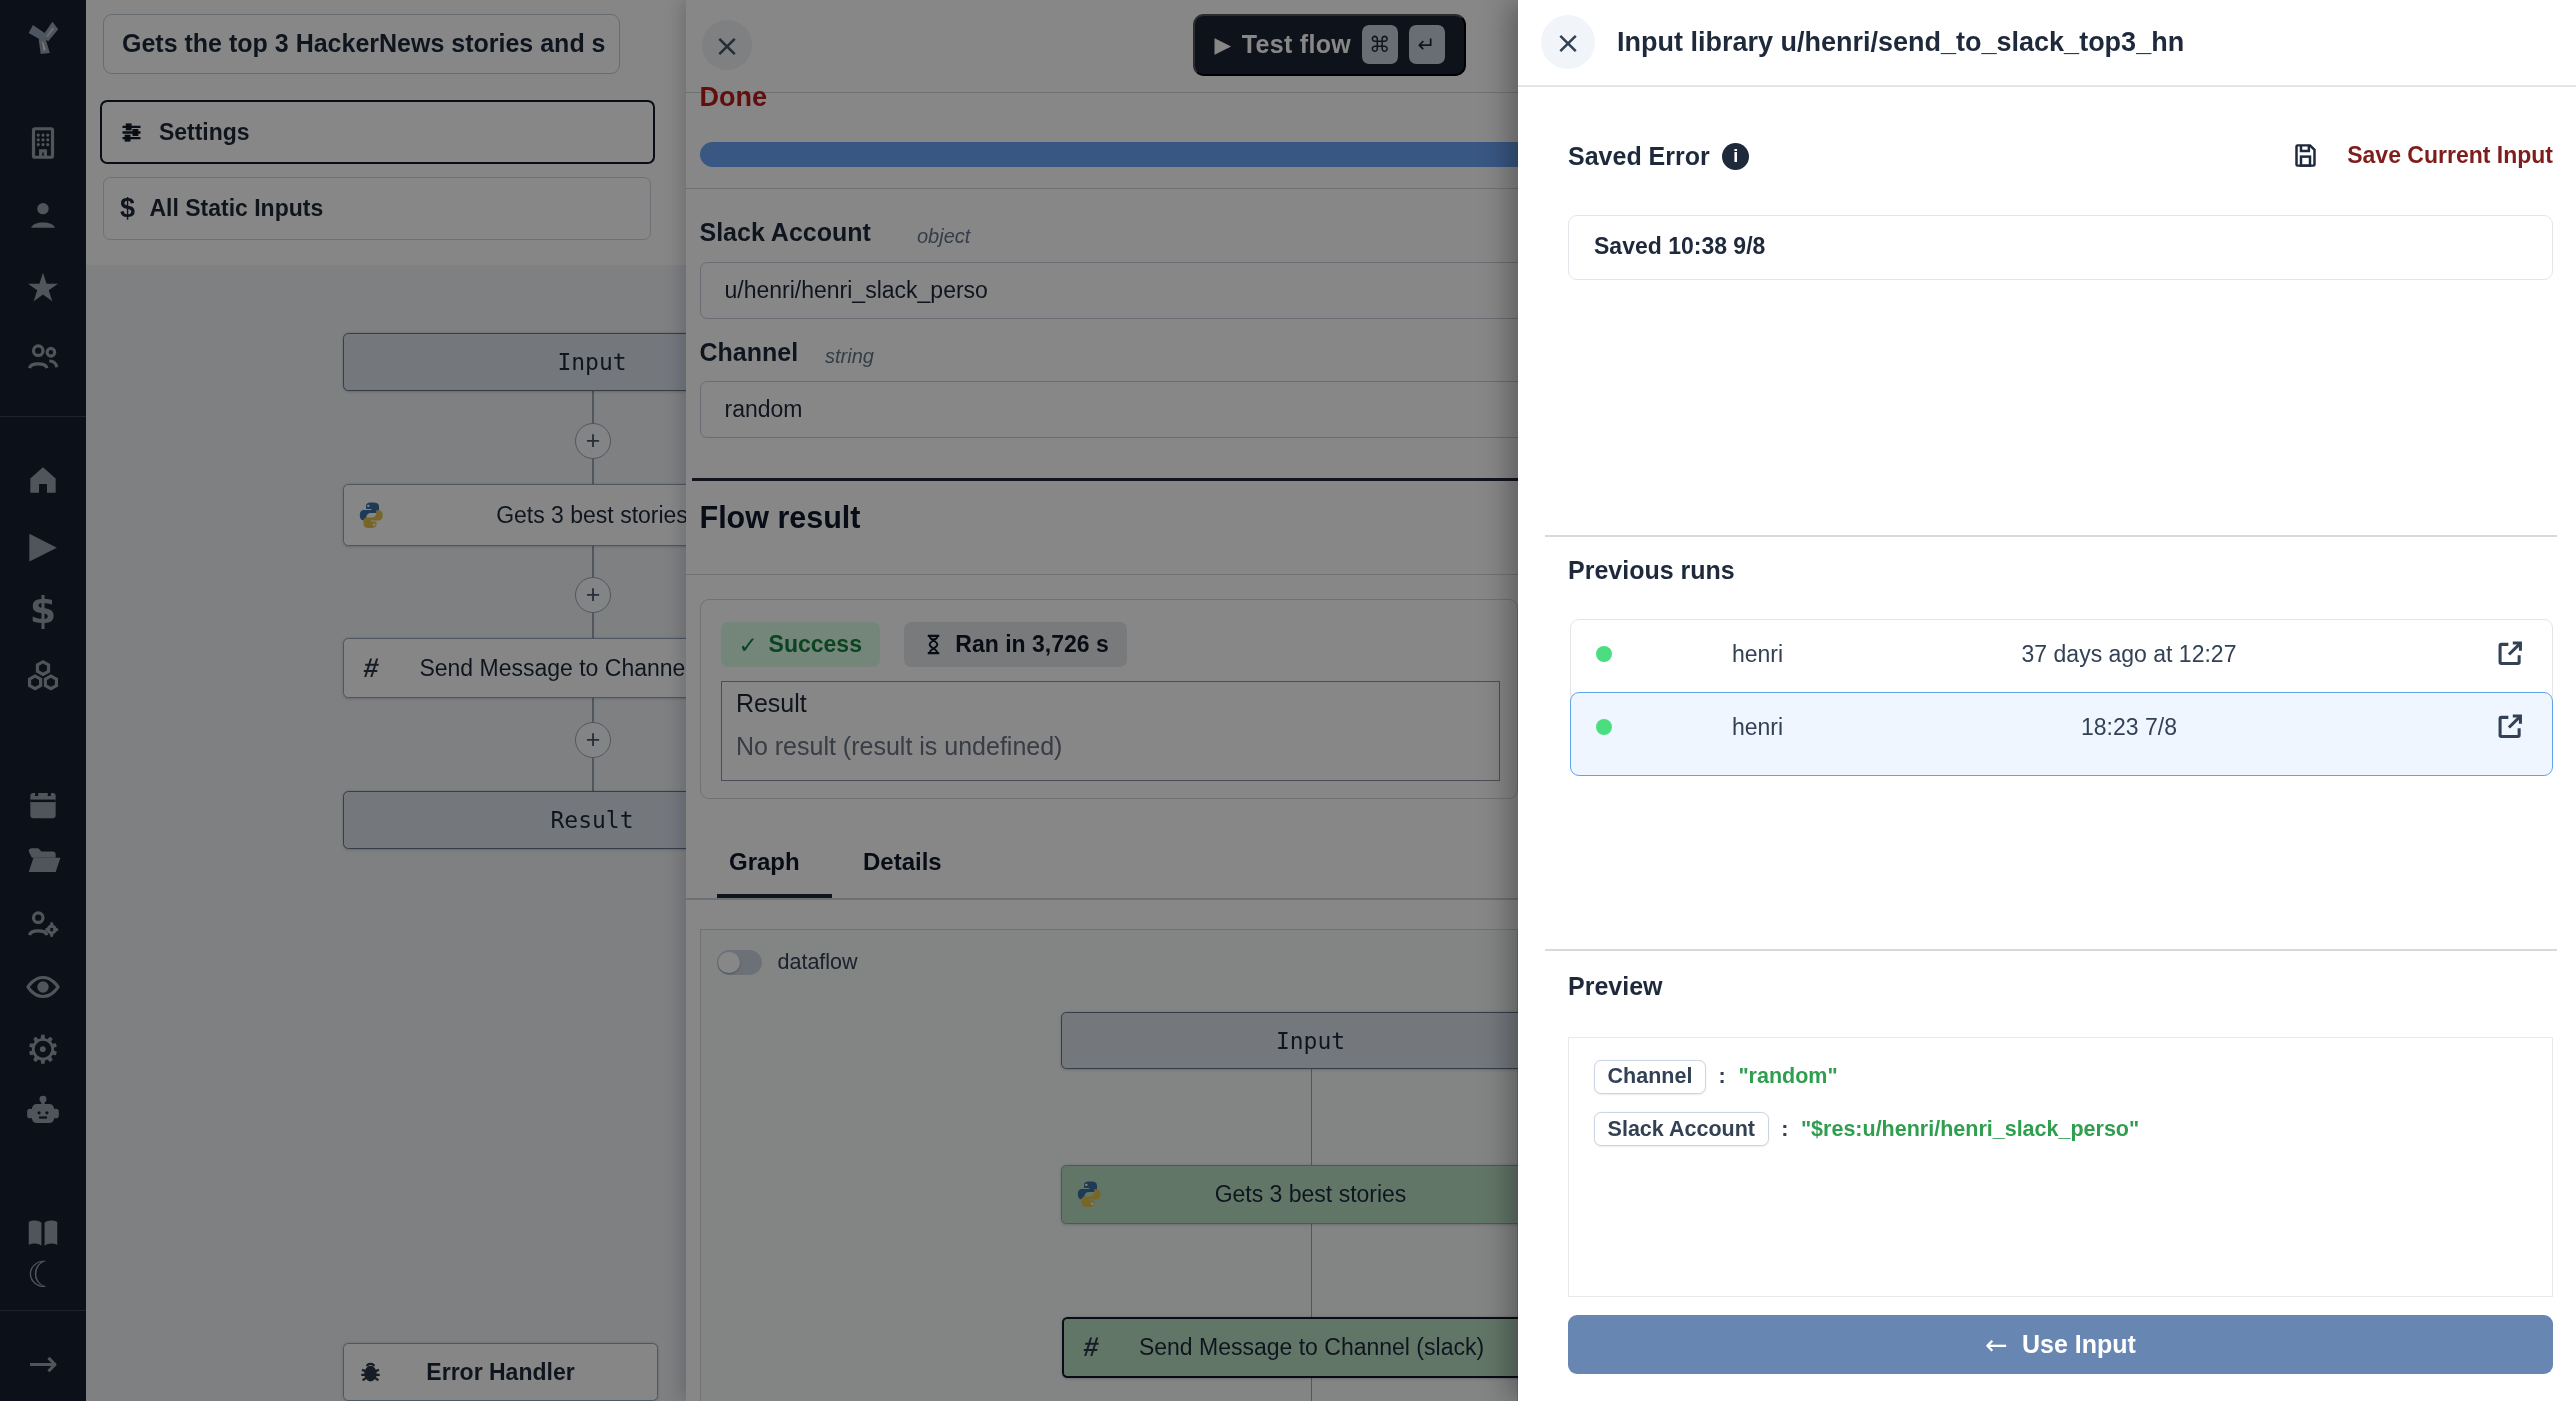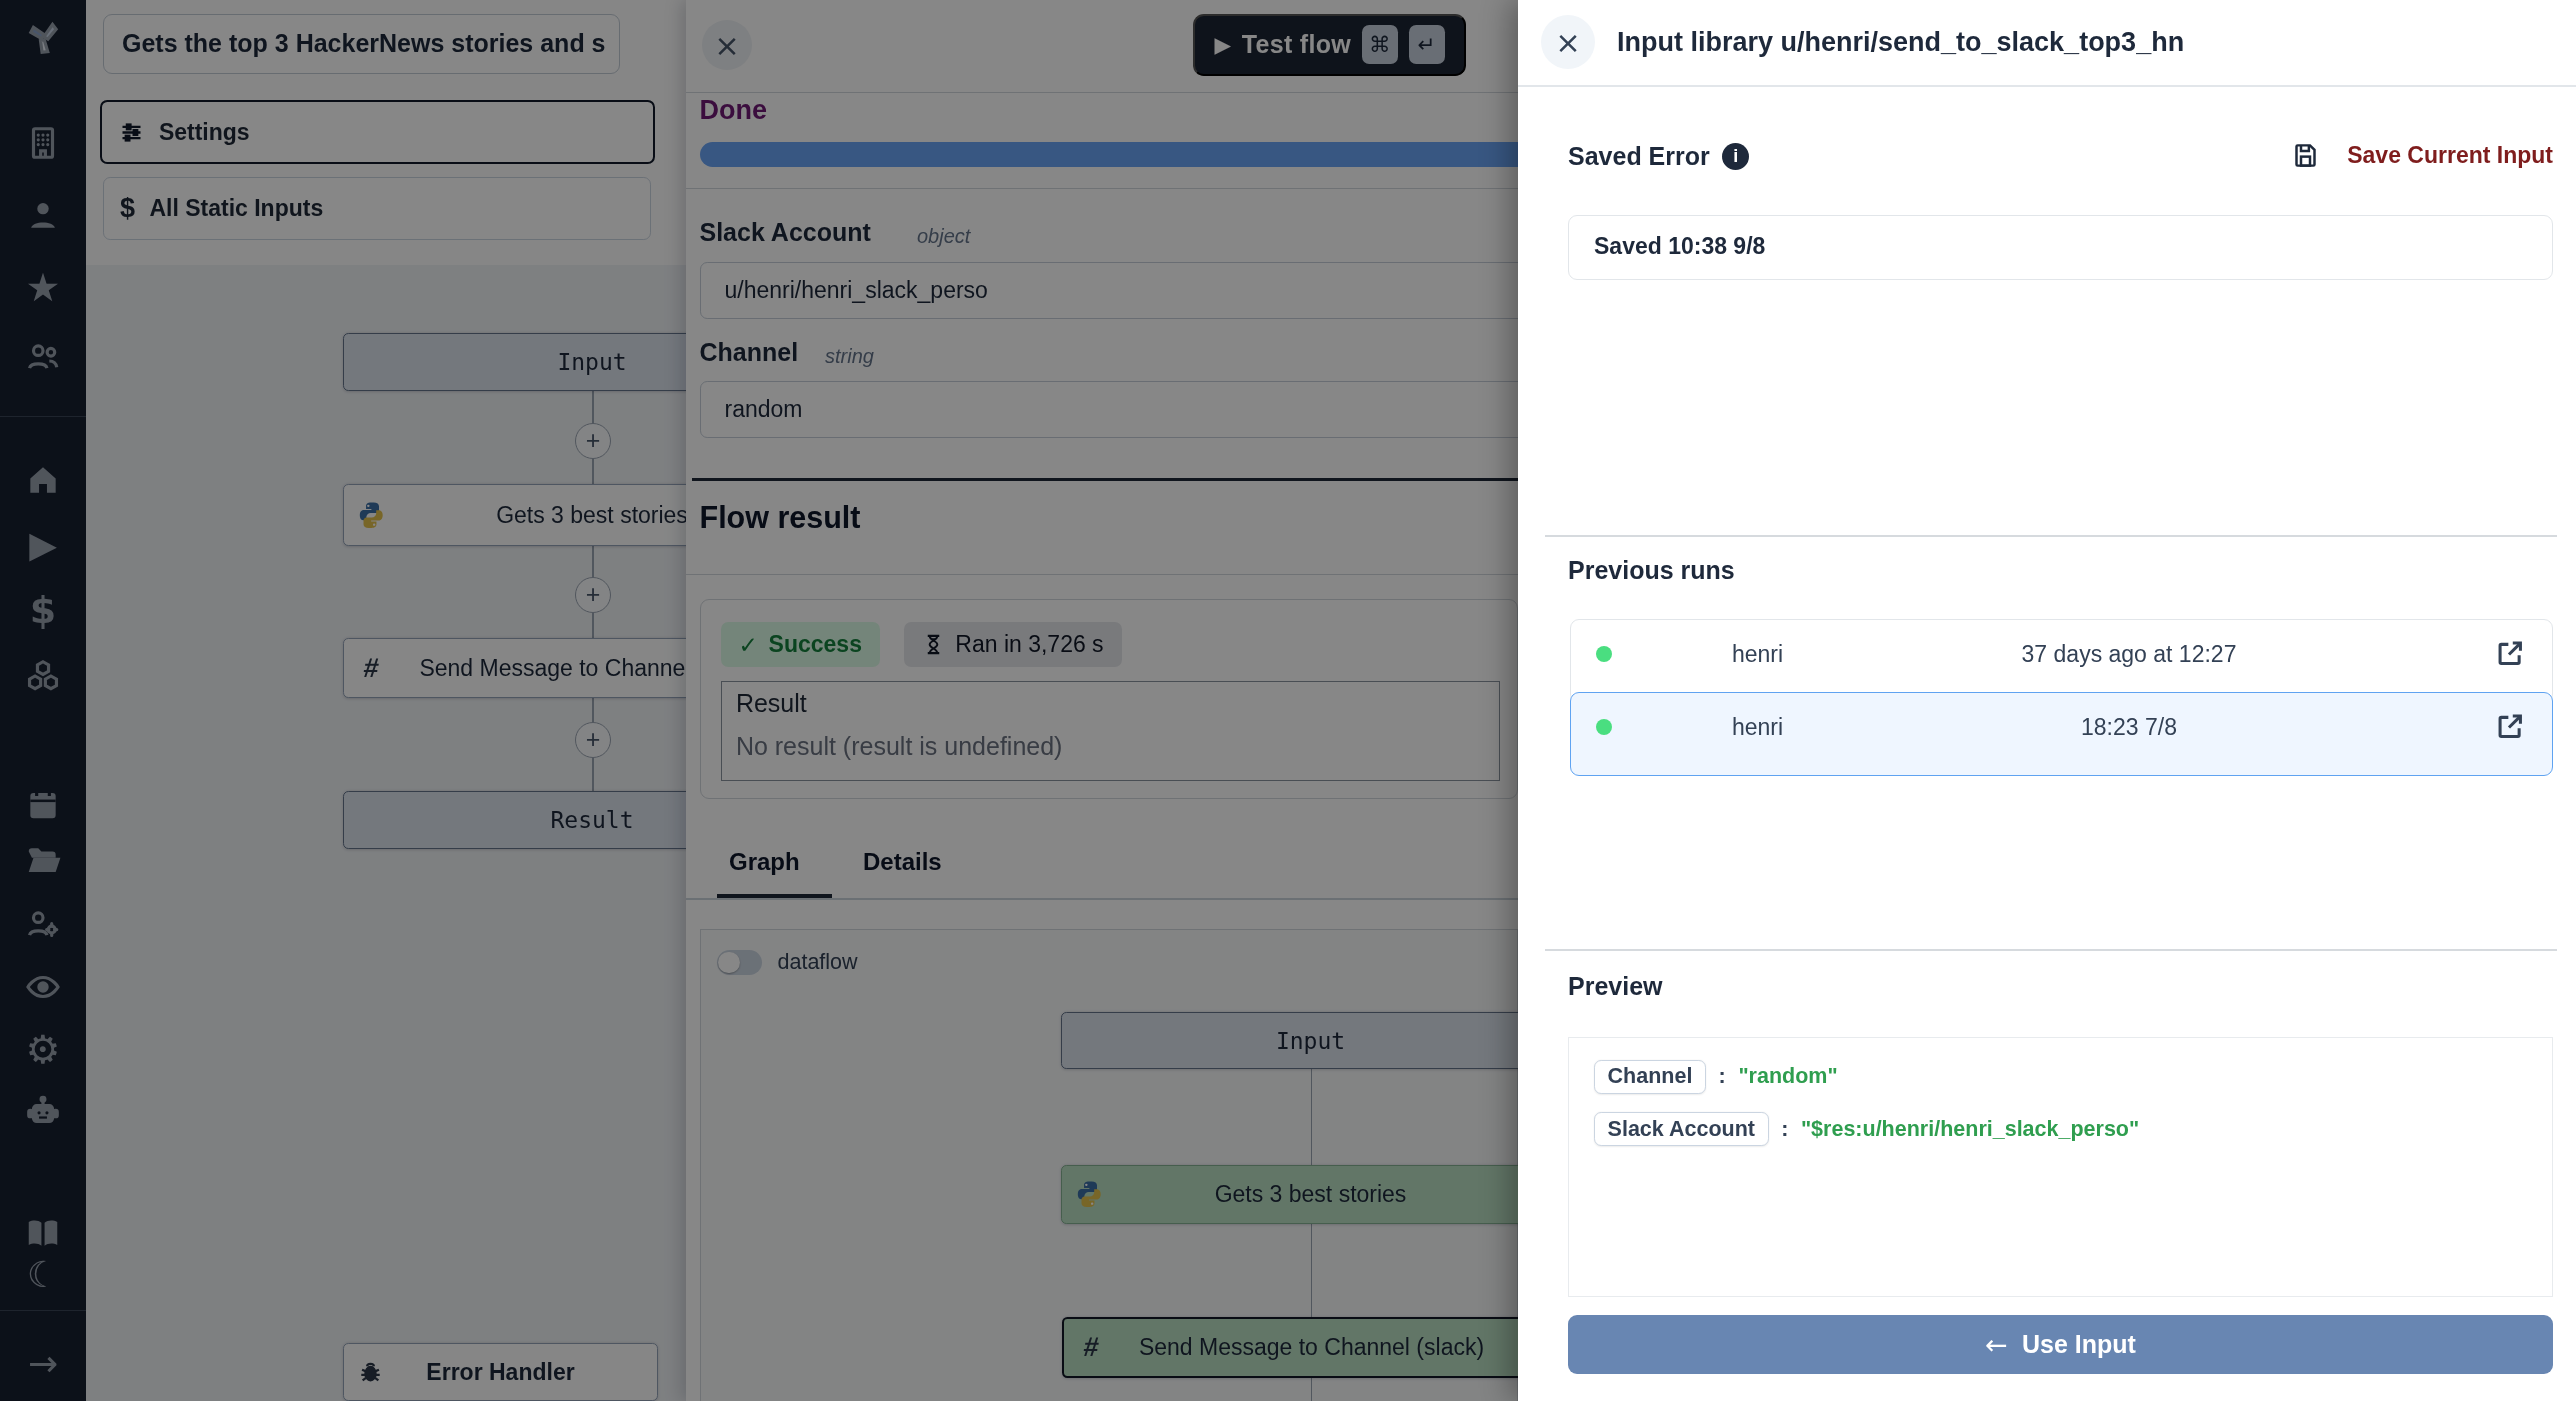--- a/index.html
+++ b/index.html
@@ -34,31 +34,31 @@
   .hash-g { font-size:27px; font-weight:700; color:#2d3748; transform:skewX(-6deg); }
 
   
   .mid { left:686px; top:0; width:848px; height:1401px; background:#fff; z-index:3; box-shadow:-5.4px 0 16px rgba(15,23,42,.18); }
   .mid .xcirc { position:absolute; left:16px; top:20px; width:50px; height:50px; border-radius:50%; background:#eef1f5; color:#475569; font-size:30.5px; display:flex; align-items:center; justify-content:center; }
   .testflow { position:absolute; left:507px; top:13.5px; width:273px; height:62px; background:#1c2433; border-radius:10.8px; display:flex; align-items:center; justify-content:center; gap:10.8px; color:#fff; }
   .testflow .play { font-size:21.5px; }
   .testflow .tl { font-size:25px; font-weight:700; letter-spacing:0.3px; }
   .kbd { width:36px; height:39px; background:#c6d0dd; color:#1e293b; border-radius:7.2px; font-size:21.5px; display:flex; align-items:center; justify-content:center; }
   .hdiv { position:absolute; left:0; width:848px; height:0.9px; background:#d2d7dd; }
-  .done { position:absolute; left:13.5px; top:95px; font-size:27px; font-weight:600; color:#701a75; }
+  .done { position:absolute; left:13.5px; top:82px; font-size:27px; font-weight:600; color:#b91c1c; }
   .progress { position:absolute; left:13.5px; top:142px; width:834px; height:25px; border-radius:12.6px; background:#6ba5f5; }
   .flabel { position:absolute; font-size:25px; font-weight:700; color:#1e293b; }
   .ftype { position:absolute; font-size:20px; font-style:italic; color:#64748b; }
   .finput { position:absolute; left:13.5px; width:834px; height:57px; border:0.9px solid #c6cfd9; border-radius:7.2px; background:#fff; font-size:23px; color:#1e293b; padding:0 24px; font-family:"Liberation Sans",sans-serif; }
   .darkdiv { position:absolute; left:6.3px; top:478px; width:841px; height:2.7px; background:#1f2937; }
   .fr-title { position:absolute; left:13.5px; top:500px; font-size:30.5px; font-weight:700; color:#0f172a; }
   .fr-card { position:absolute; left:13.5px; top:599px; width:818px; height:200px; border:0.9px solid #d2d7dd; border-radius:9px; background:#fff; }
   .badge { position:absolute; top:22.4px; height:45px; border-radius:7.2px; display:flex; align-items:center; gap:10.8px; padding:0 18px; font-size:23px; font-weight:600; }
   .badge.ok { left:20px; background:#dcfce7; color:#15803d; }
-  .badge.time { left:203px; background:#e5e7eb; color:#111827; font-weight:400; }
+  .badge.time { left:203px; background:#e5e7eb; color:#111827; font-weight:700; }
   .badge.time svg { width:23px; height:23px; }
   .res-box { position:absolute; left:20px; top:81px; width:779px; height:100px; border:0.9px solid #8b949f; }
   .res-t { position:absolute; left:14.4px; top:7.2px; font-size:25px; color:#1f2937; }
   .res-v { position:absolute; left:14.4px; top:50px; font-size:25px; color:#6b7280; }
   .tab { position:absolute; top:848px; font-size:24px; font-weight:600; }
   .tab.active { color:#0f172a; }
   .tab.idle { color:#0f172a; }
   .tab-under { position:absolute; left:31px; top:894px; width:115px; height:4.5px; background:#1f2937; }
   .tabdiv { position:absolute; left:0; top:898px; width:848px; height:1.8px; background:#cbd3db; }
   .gpanel { position:absolute; left:13.5px; top:929px; width:818px; height:502px; border:0.9px solid #d2d7dd; background:#f7f9fa; }

